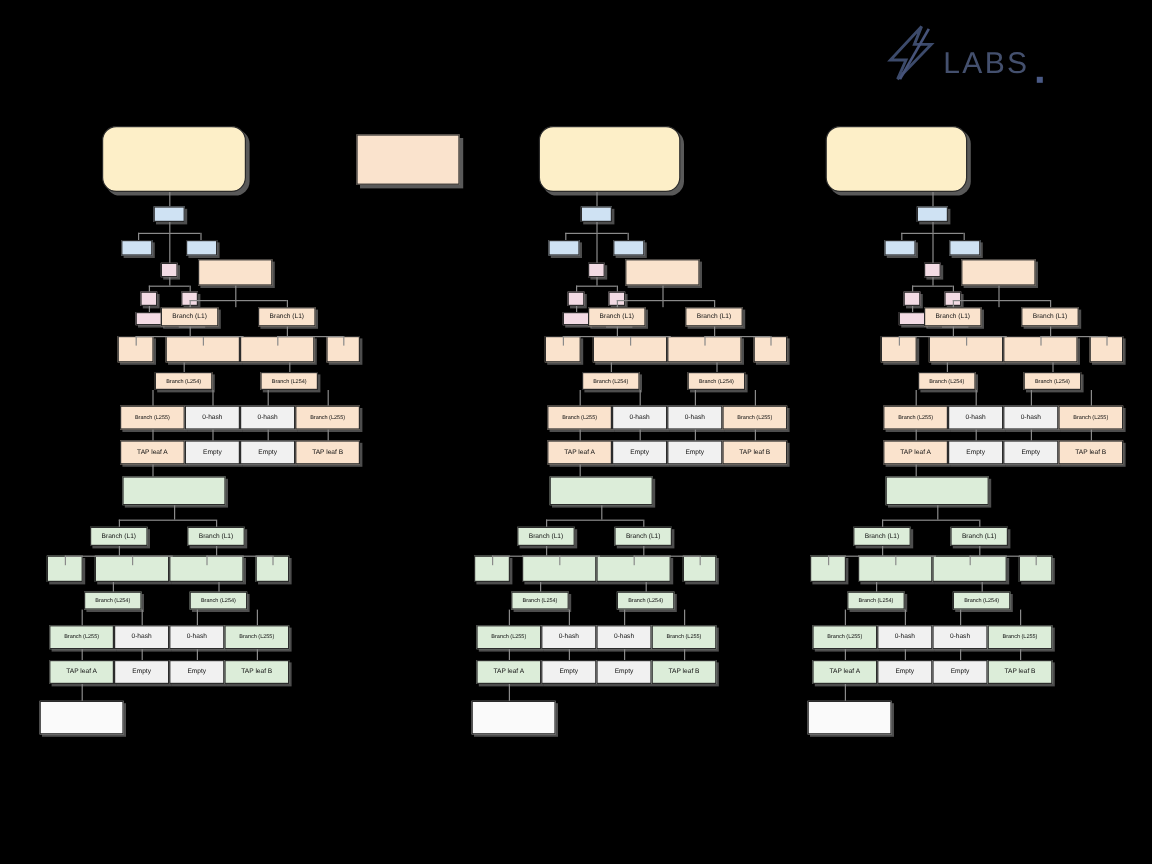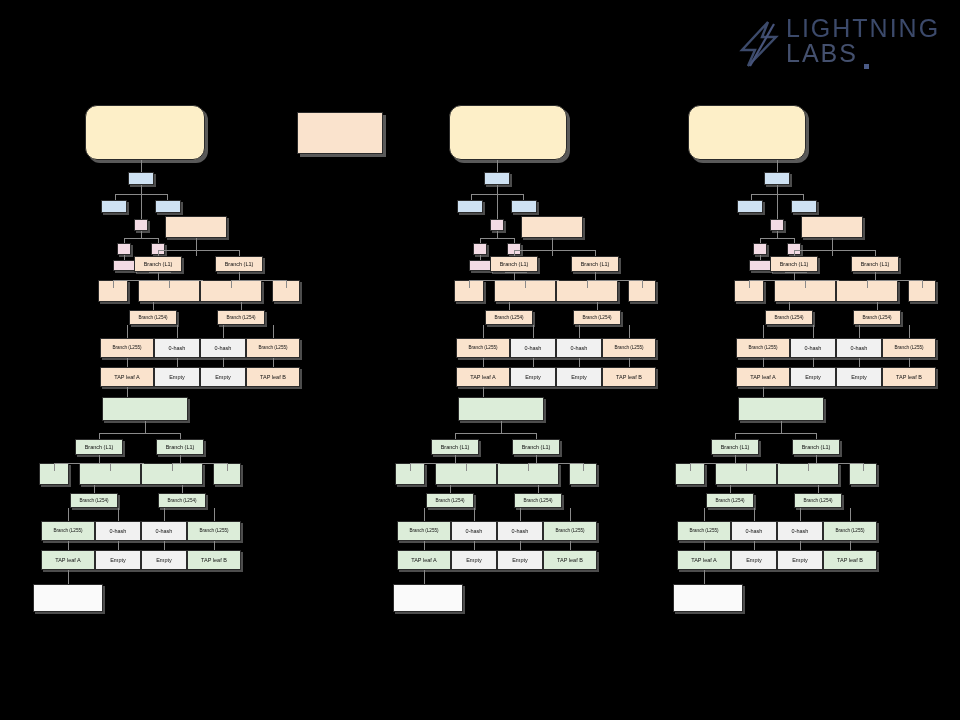--- a/index.html
+++ b/index.html
@@ -68,21 +68,20 @@
 </head>
 <body>
 
 <div id="stage">
 
   <div class="logo">
     <svg class="logo-bolt" viewBox="0 0 44 48">
       <path d="M30 2 L4 30 L17 30 L10 46 L38 17 L24 17 Z" fill="none" stroke="#3c4a6b" stroke-width="2.4"></path>
       <path d="M36 4 L12 46" stroke="#46537a" stroke-width="2.2" fill="none"></path>
     </svg>
-    <div class="logo-text">LIGHTNING</div>
     <div class="logo-text2">LABS</div>
     <div class="logo-dot"></div>
   </div>
 
 <div class="node utxo" style="left: 85px; top: 105px; width: 120px; height: 55px;"></div>
     <div class="conn v" style="left: 141px; top: 160px; height: 12px;"></div>
     <div class="node blue" style="left: 128px; top: 172px; width: 26px; height: 13px;"></div>
     <div class="conn v" style="left: 141px; top: 185px; height: 9px;"></div>
     <div class="conn h" style="left: 115px; top: 194px; width: 52px;"></div>
     <div class="conn v" style="left: 115px; top: 194px; height: 6px;"></div>

